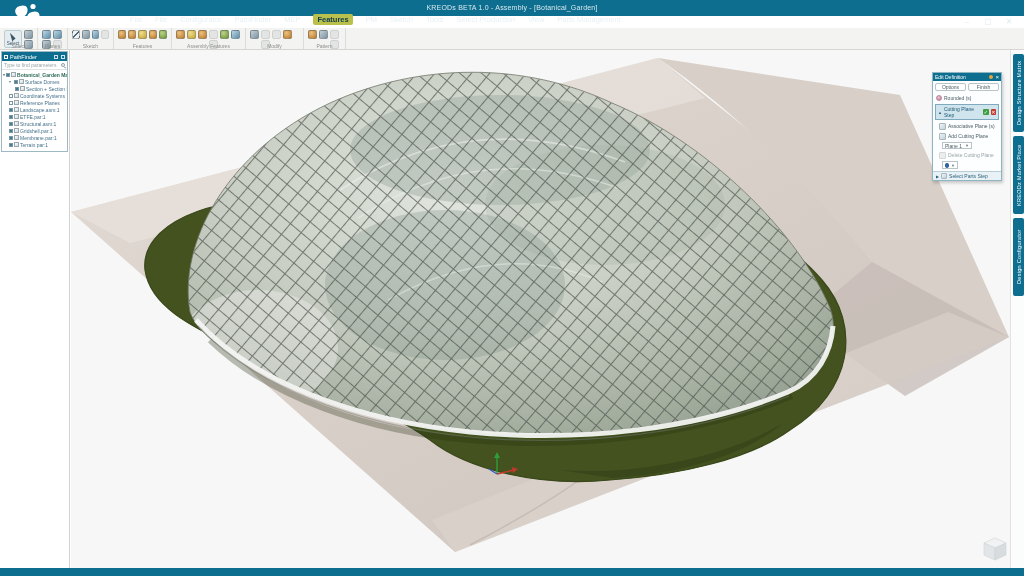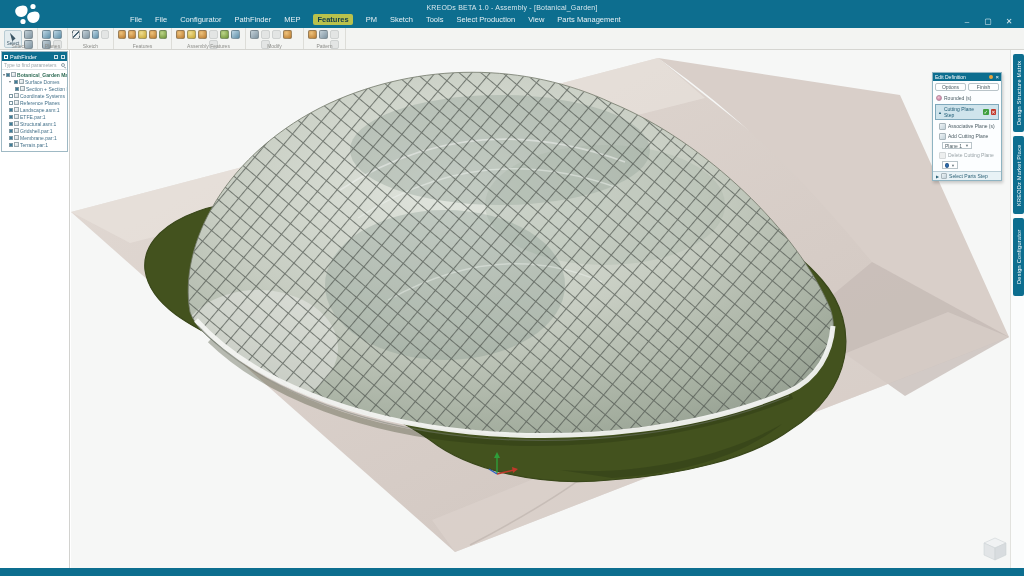--- a/index.html
+++ b/index.html
@@ -4,21 +4,21 @@
 <style>
   :root{
     --teal:#0d6e8f; --teal_dark:#0a5a77; --active_tab_bg:#b9c14c;
     --ribbon_bg:#f3f4f2; --viewport_bg:#f6f7f6; --panel_border:#9fb9c4;
   }
   *{margin:0;padding:0;box-sizing:border-box;}
   body{font-family:"Liberation Sans",sans-serif;background:#888;}
   #app{position:relative;width:1024px;height:576px;overflow:hidden;background:#fff;}
 
   
-  .titlebar{position:absolute;top:0;left:0;right:0;height:28px;background:var(--teal);}
+  .titlebar{position:absolute;top:0;left:0;right:0;height:16px;background:var(--teal);}
   .logo{position:absolute;left:12px;top:2px;width:34px;height:24px;}
   .win-title{position:absolute;top:4px;left:0;right:0;text-align:center;font-size:7px;color:#d9e8ee;letter-spacing:.2px;}
   .menubar{position:absolute;left:130px;top:14px;display:flex;gap:13px;align-items:center;font-size:7.5px;color:#e7f0f4;}
   .menu-tab{cursor:default;white-space:nowrap;}
   .menu-tab.active{background:var(--active_tab_bg);color:#123c4b;padding:1px 4px;border-radius:2px;font-weight:bold;}
   .winctrl{position:absolute;right:10px;top:17px;display:flex;gap:11px;font-size:8px;color:#dcebf1;}
   .winctrl span{width:10px;text-align:center;}
 
   
   .ribbon{position:absolute;top:28px;left:0;right:0;height:22px;background:var(--ribbon_bg);border-bottom:1px solid #d5d5d1;display:flex;align-items:stretch;}

